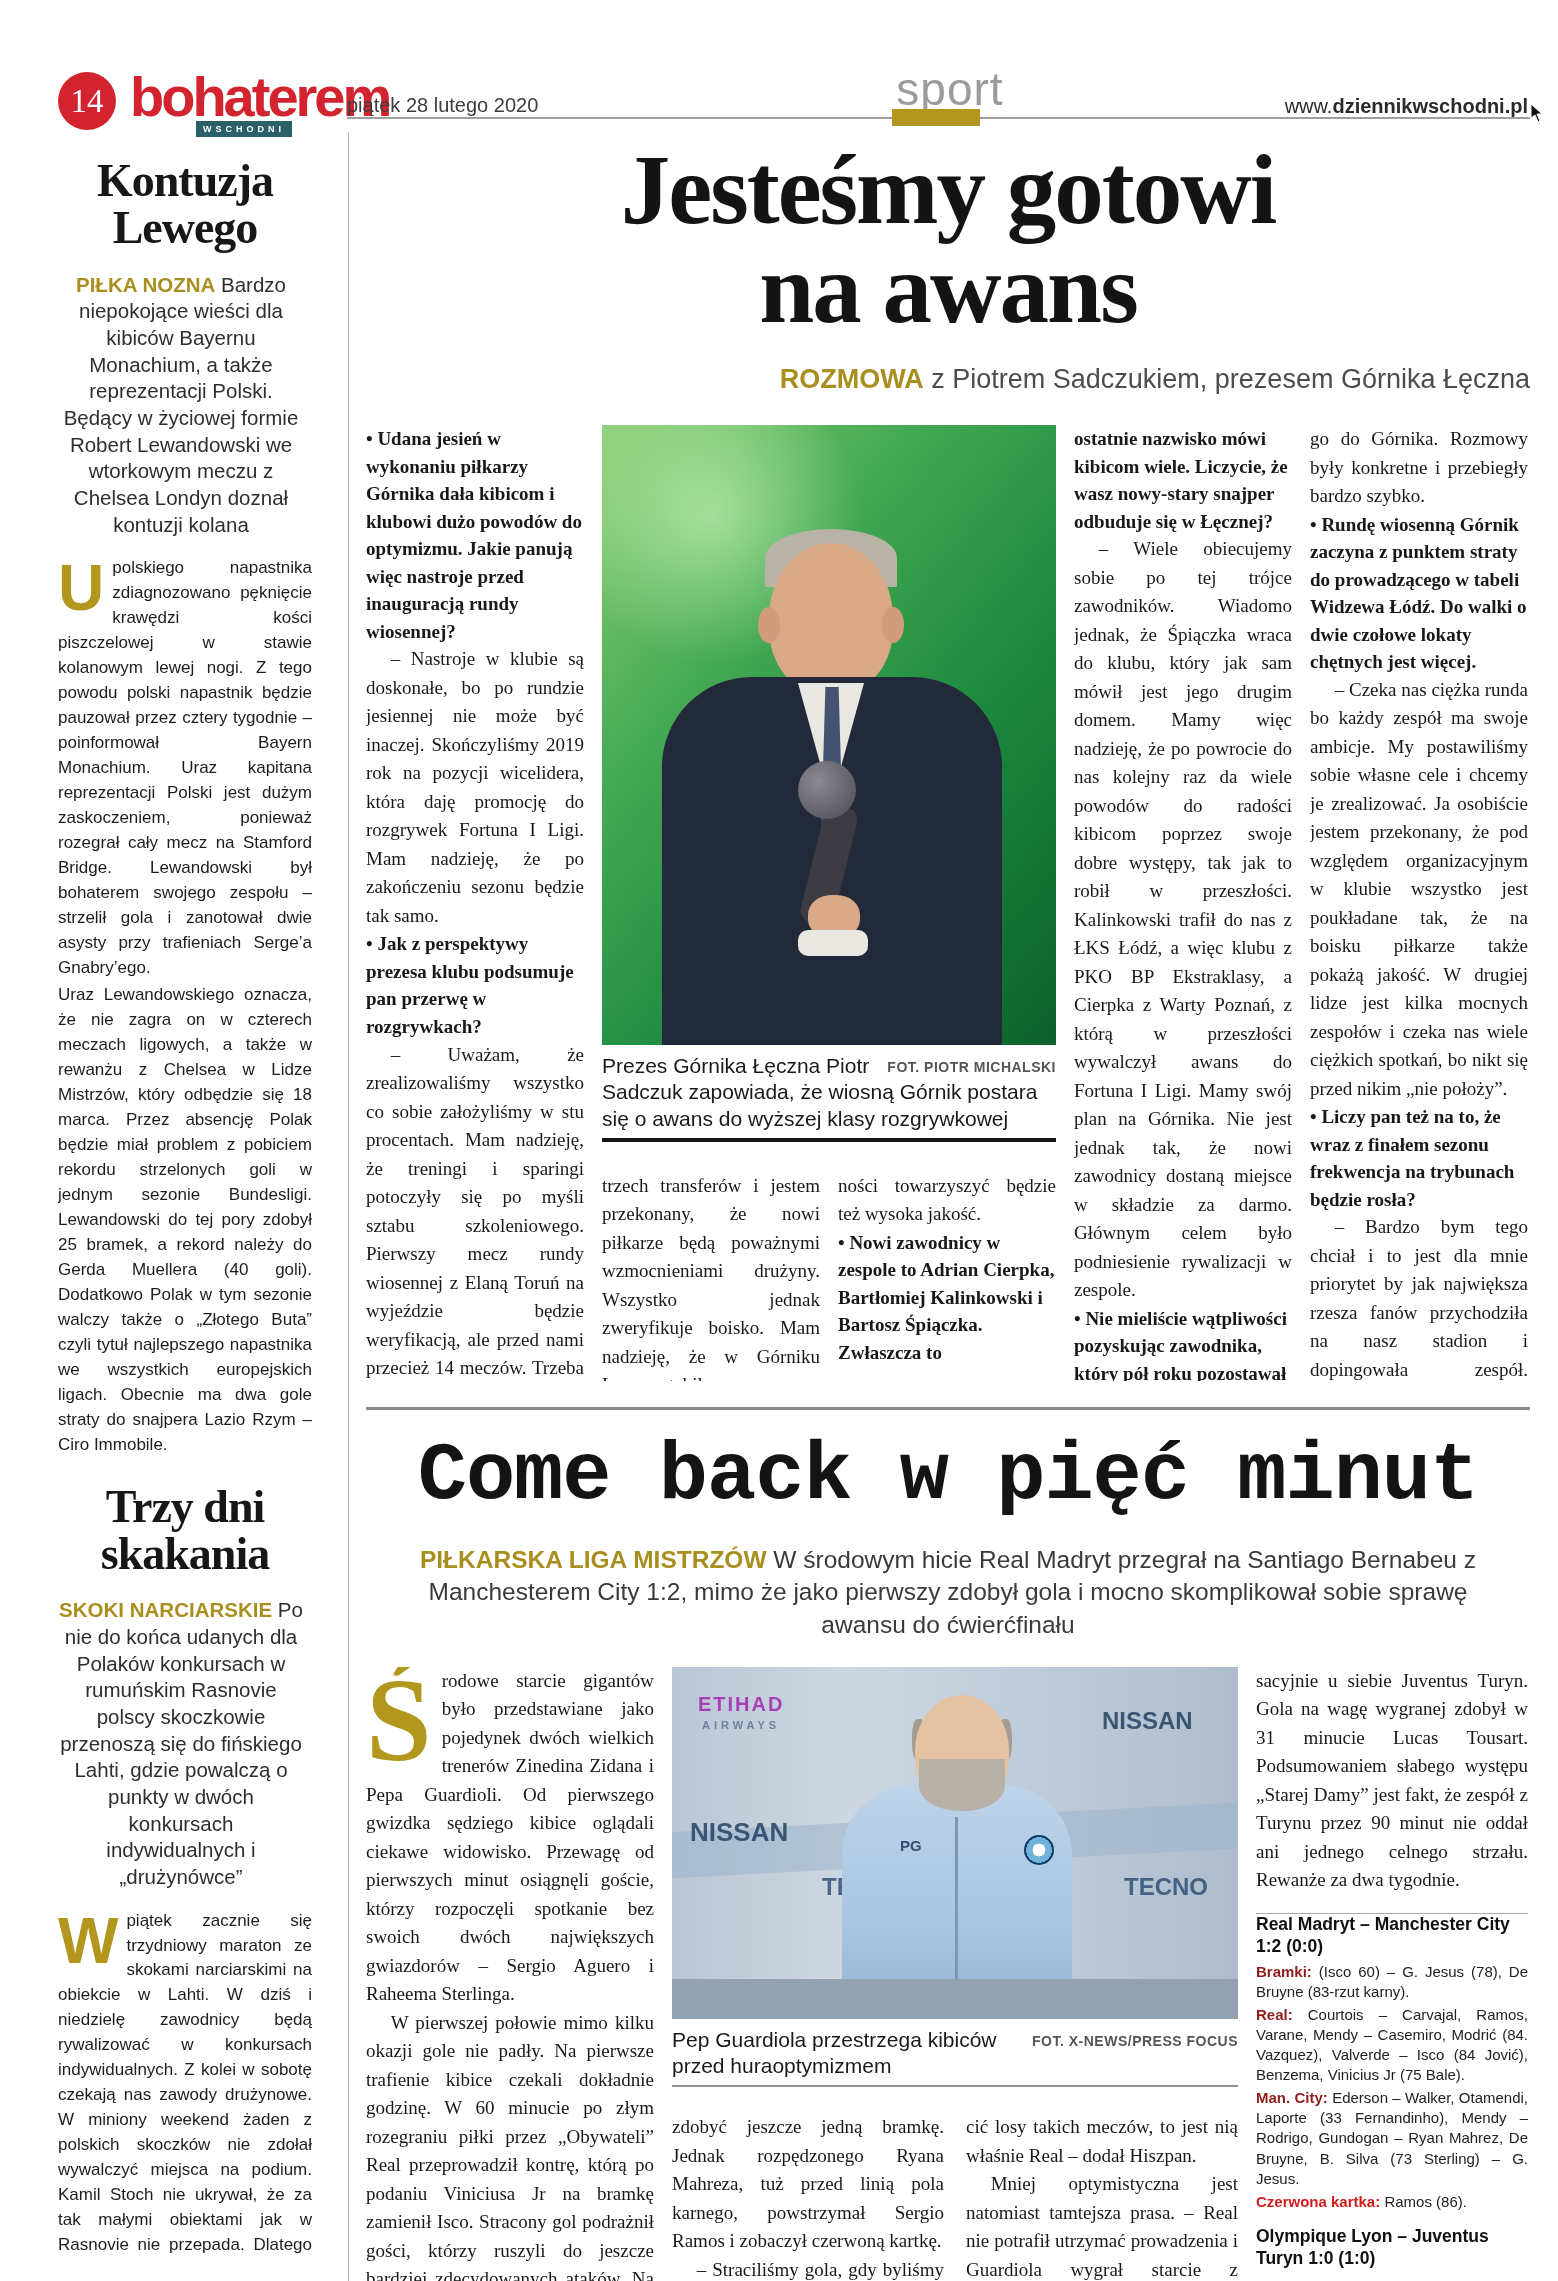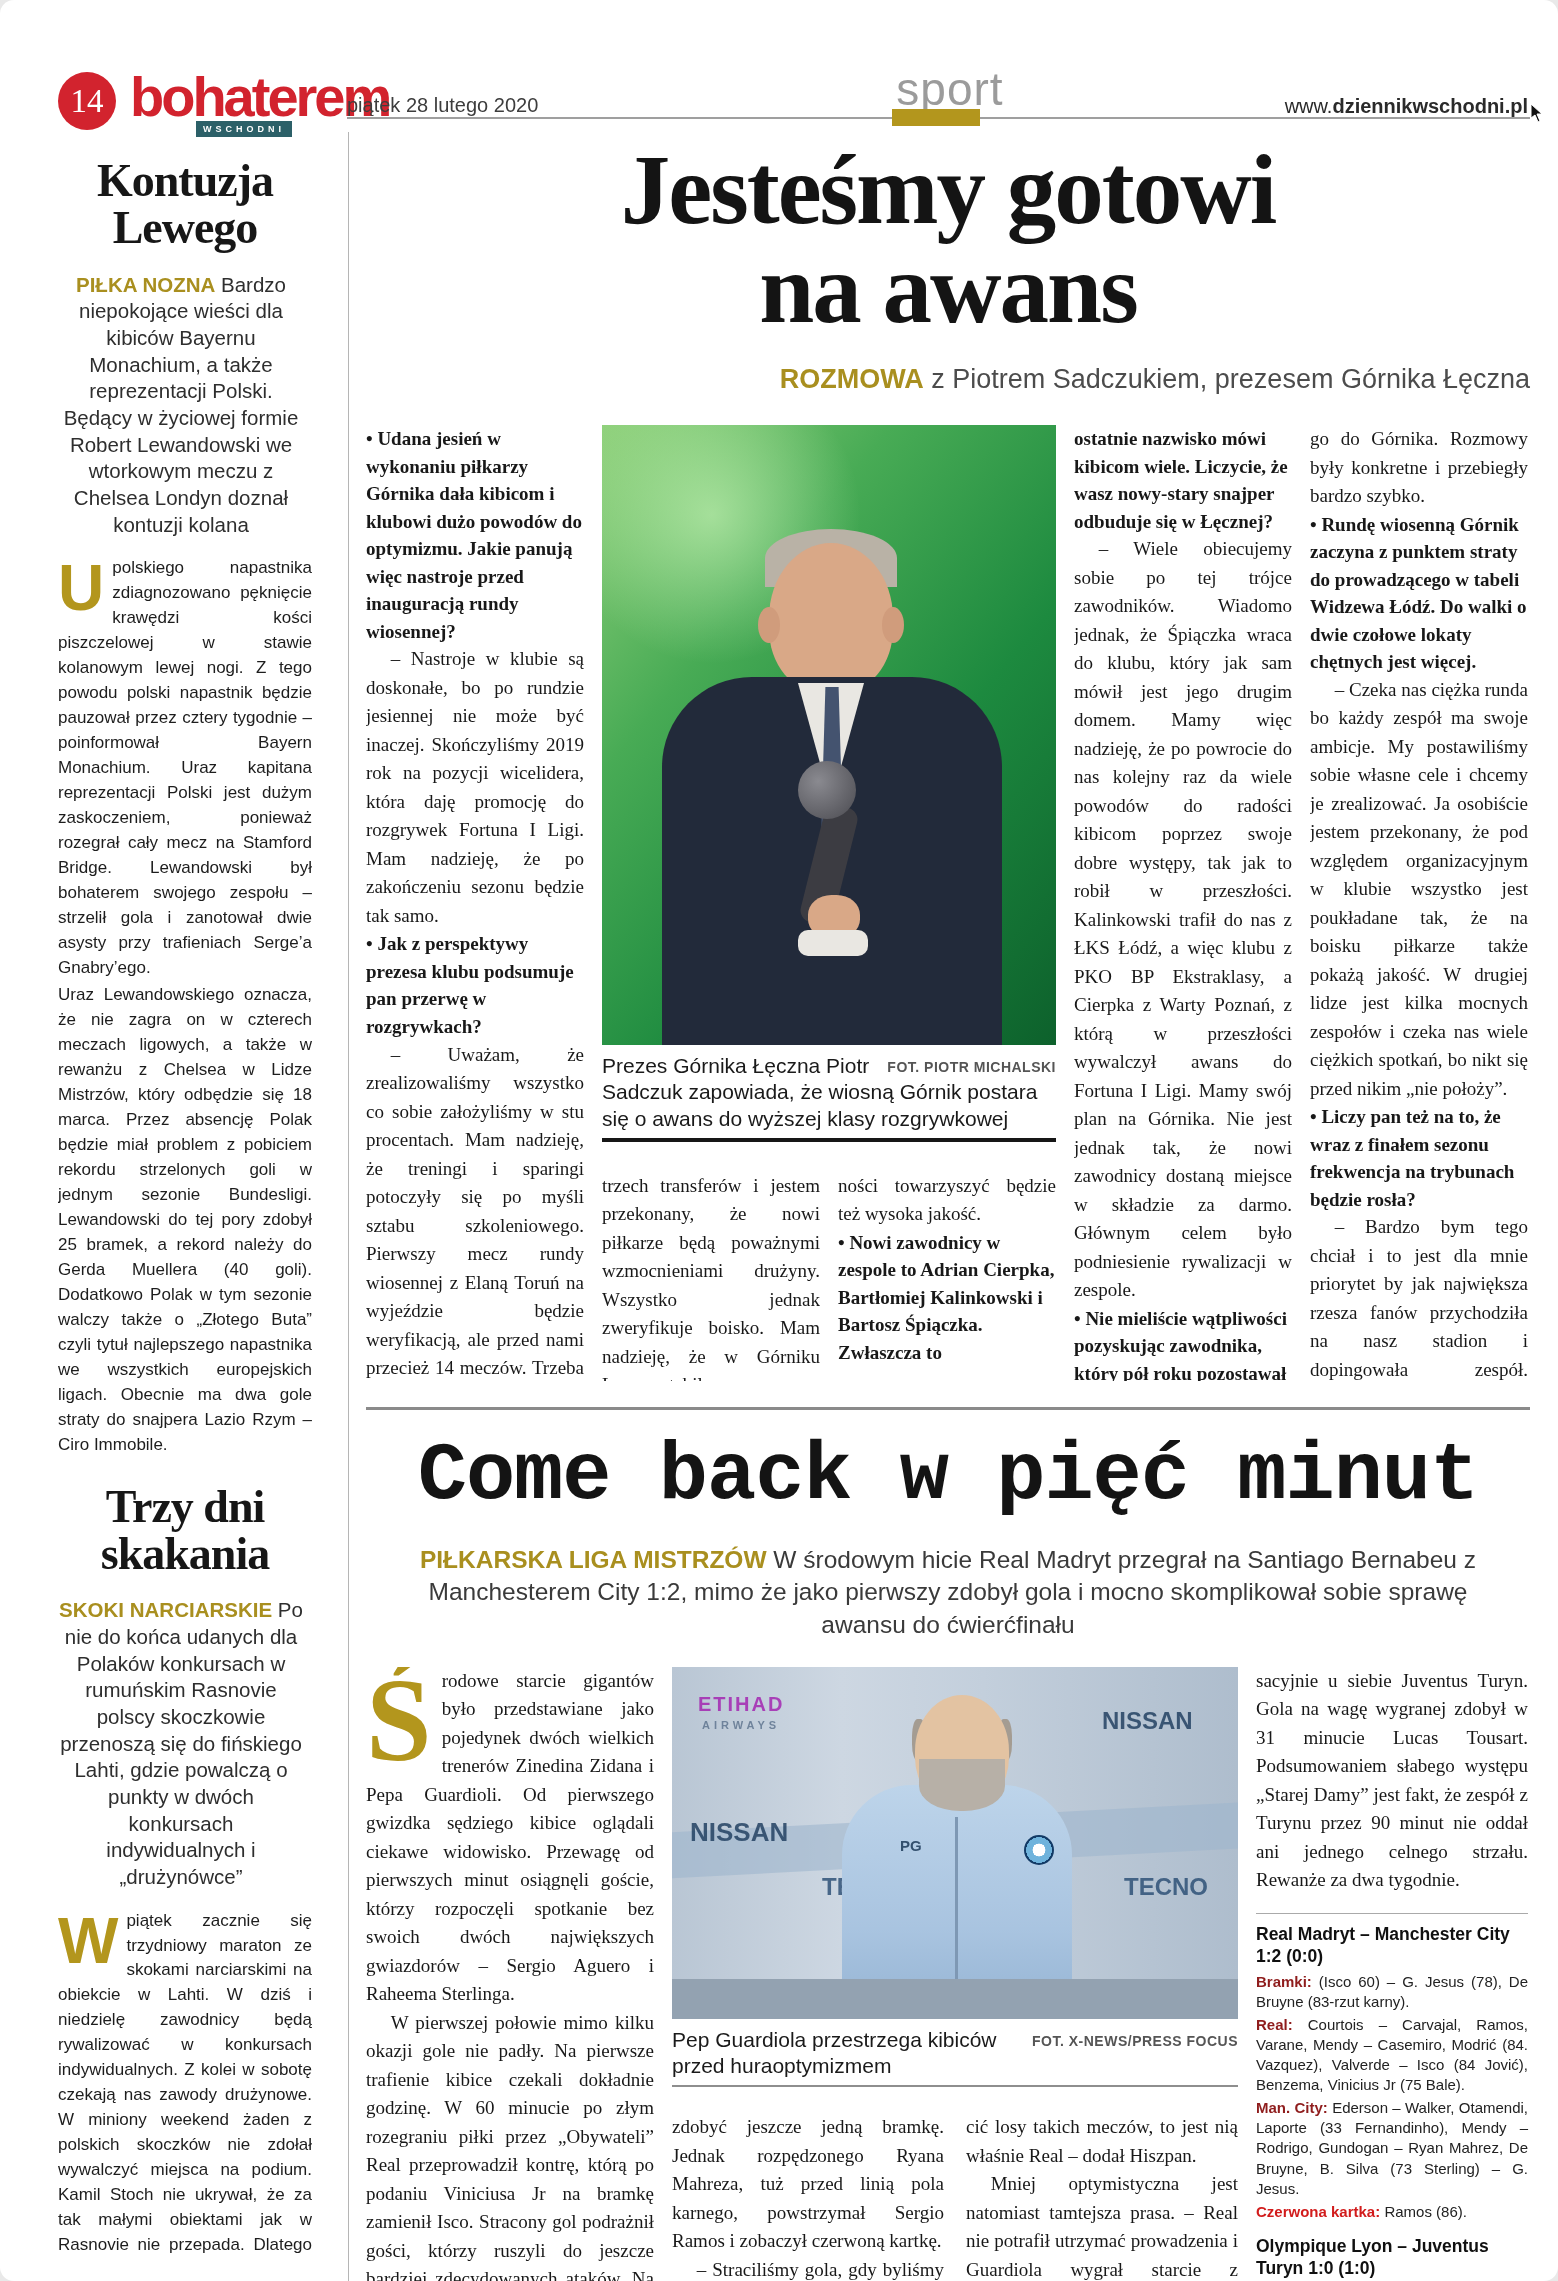--- a/index.html
+++ b/index.html
@@ -1,17 +1,17 @@
 <!DOCTYPE html>
 <html lang="pl"><head>
 <meta charset="utf-8">
 <style>
   html,body{margin:0;padding:0;background:#e9e9e9;}
   .page{position:relative;width:1558px;height:2281px;background:#ffffff;margin:0 auto;
-        font-family:"Liberation Sans",sans-serif;color:#1c1c1c;overflow:hidden;border-radius:14px;}
+        font-family:"Liberation Sans",sans-serif;color:#1c1c1c;overflow:hidden;}
 
   
   .hdr-badge{position:absolute;left:58px;top:72px;width:58px;height:58px;border-radius:50%;
              background:#d2232e;color:#fff;font-family:"Liberation Serif",serif;font-size:33px;
              display:flex;align-items:center;justify-content:center;}
   .brand{position:absolute;left:130px;top:64px;color:#d2232e;font-weight:bold;
          font-size:56px;letter-spacing:-3px;font-family:"Liberation Sans",sans-serif;}
   .brand-sub{position:absolute;left:196px;top:121px;background:#2c6068;color:#fff;
              font-size:9px;letter-spacing:4px;padding:3px 7px;font-weight:bold;}
   .hdr-date{position:absolute;left:347px;top:94px;font-size:20px;color:#3d3d3d;}
@@ -67,21 +67,21 @@
   .cb-row{display:flex;gap:18px;margin-top:26px;height:712px;overflow:hidden;}
   .cb-col1{width:288px;}
   .cb-mid{width:566px;flex:0 0 auto;}
   .cb-sub{display:flex;gap:22px;margin-top:26px;height:260px;overflow:hidden;}
   .cb-sub .tcol{width:272px;}
   .cb-right{width:272px;}
   .dropcap-serif{float:left;color:#b3961d;font-weight:bold;font-family:"Liberation Serif",serif;
                  font-size:118px;line-height:0.78;padding:8px 10px 0 0;}
 
   
-  .stats{margin-top:18px;border-top:1px solid #aaa;padding-top:10px;}
+  .stats{margin-top:18px;border-top:1px solid #aaa;}
   .match{margin-bottom:14px;}
   .match-title{font-size:17.5px;font-weight:bold;color:#101010;line-height:1.25;margin-bottom:4px;}
   .srow{font-size:15px;line-height:1.34;margin:0 0 3px 0;color:#222;text-align:justify;}
   .srow b{color:#8f1d1d;}
   .srow.redrow b{color:#d21c1c;}
 
   
   .photo1{position:relative;width:454px;height:620px;overflow:hidden;
           background:linear-gradient(130deg,#8ed07a 0%,#48ab55 30%,#1d8a3f 62%,#0d612c 100%);}
   .p1-glow{position:absolute;left:-40px;top:-60px;width:300px;height:300px;border-radius:50%;

